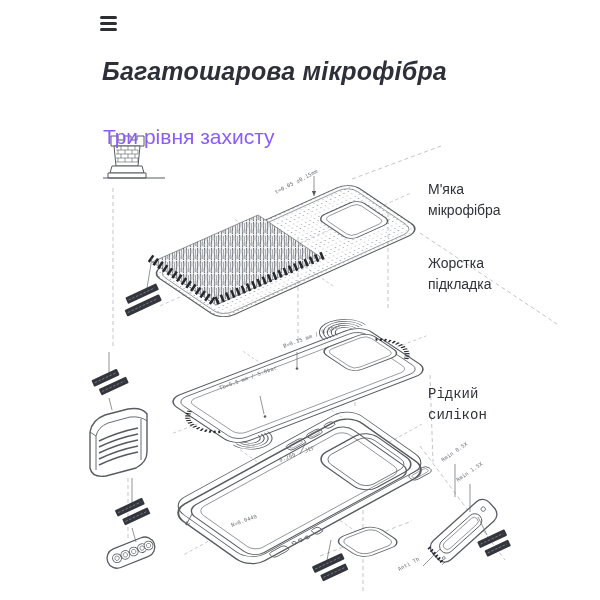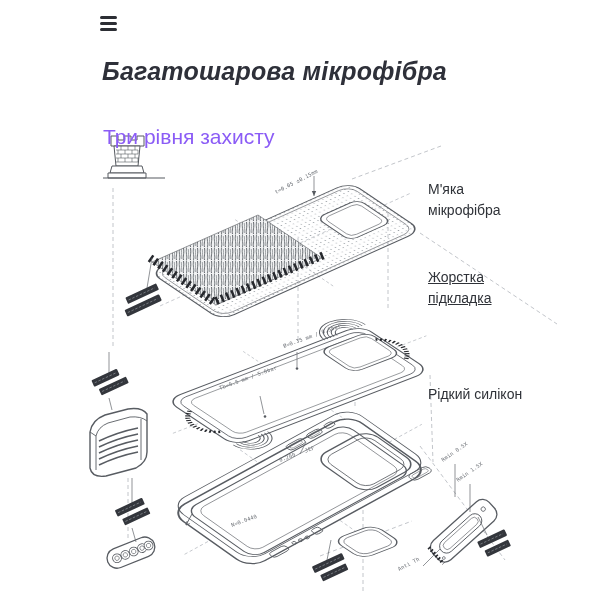--- a/index.html
+++ b/index.html
@@ -4,21 +4,21 @@
 <style>
   html,body{margin:0;padding:0;background:#ffffff;}
   .page{position:relative;width:600px;height:600px;background:#ffffff;overflow:hidden;
         font-family:"Liberation Sans",sans-serif;}
   .menu{position:absolute;left:100px;top:16px;width:18px;height:16px;cursor:pointer;}
   .menu span{display:block;width:17px;height:3.2px;border-radius:1.6px;background:#2c2e34;margin-bottom:2.6px;}
   .title{position:absolute;left:102px;top:40px;font-size:25px;font-weight:bold;font-style:italic;
          color:#2e3039;letter-spacing:.2px;white-space:nowrap;}
   .subtitle{position:absolute;left:103px;top:82px;font-size:21px;color:#8b5cf6;line-height:22px;margin-top:44px;}
   .layer-label{position:absolute;left:428px;width:96px;font-size:14px;color:#2f3238;line-height:21px;}
-  .ll-1{top:155px;margin-top:24px;} .ll-2{top:267px;text-decoration:underline;} .ll-3{top:384px;}
+  .ll-1{top:155px;margin-top:24px;} .ll-2{top:253px;} .ll-3{top:384px;font-family:Liberation Mono, monospace;}
   svg{position:absolute;left:0;top:0;}
   svg text.dim{font-family:"DejaVu Sans Mono",monospace;font-size:5.3px;fill:#6b6f75;letter-spacing:.2px;}
 </style>
 </head>
 <body>
 
 <div class="page">
 
   <svg width="600" height="600" viewBox="0 0 600 600">
     <defs>

